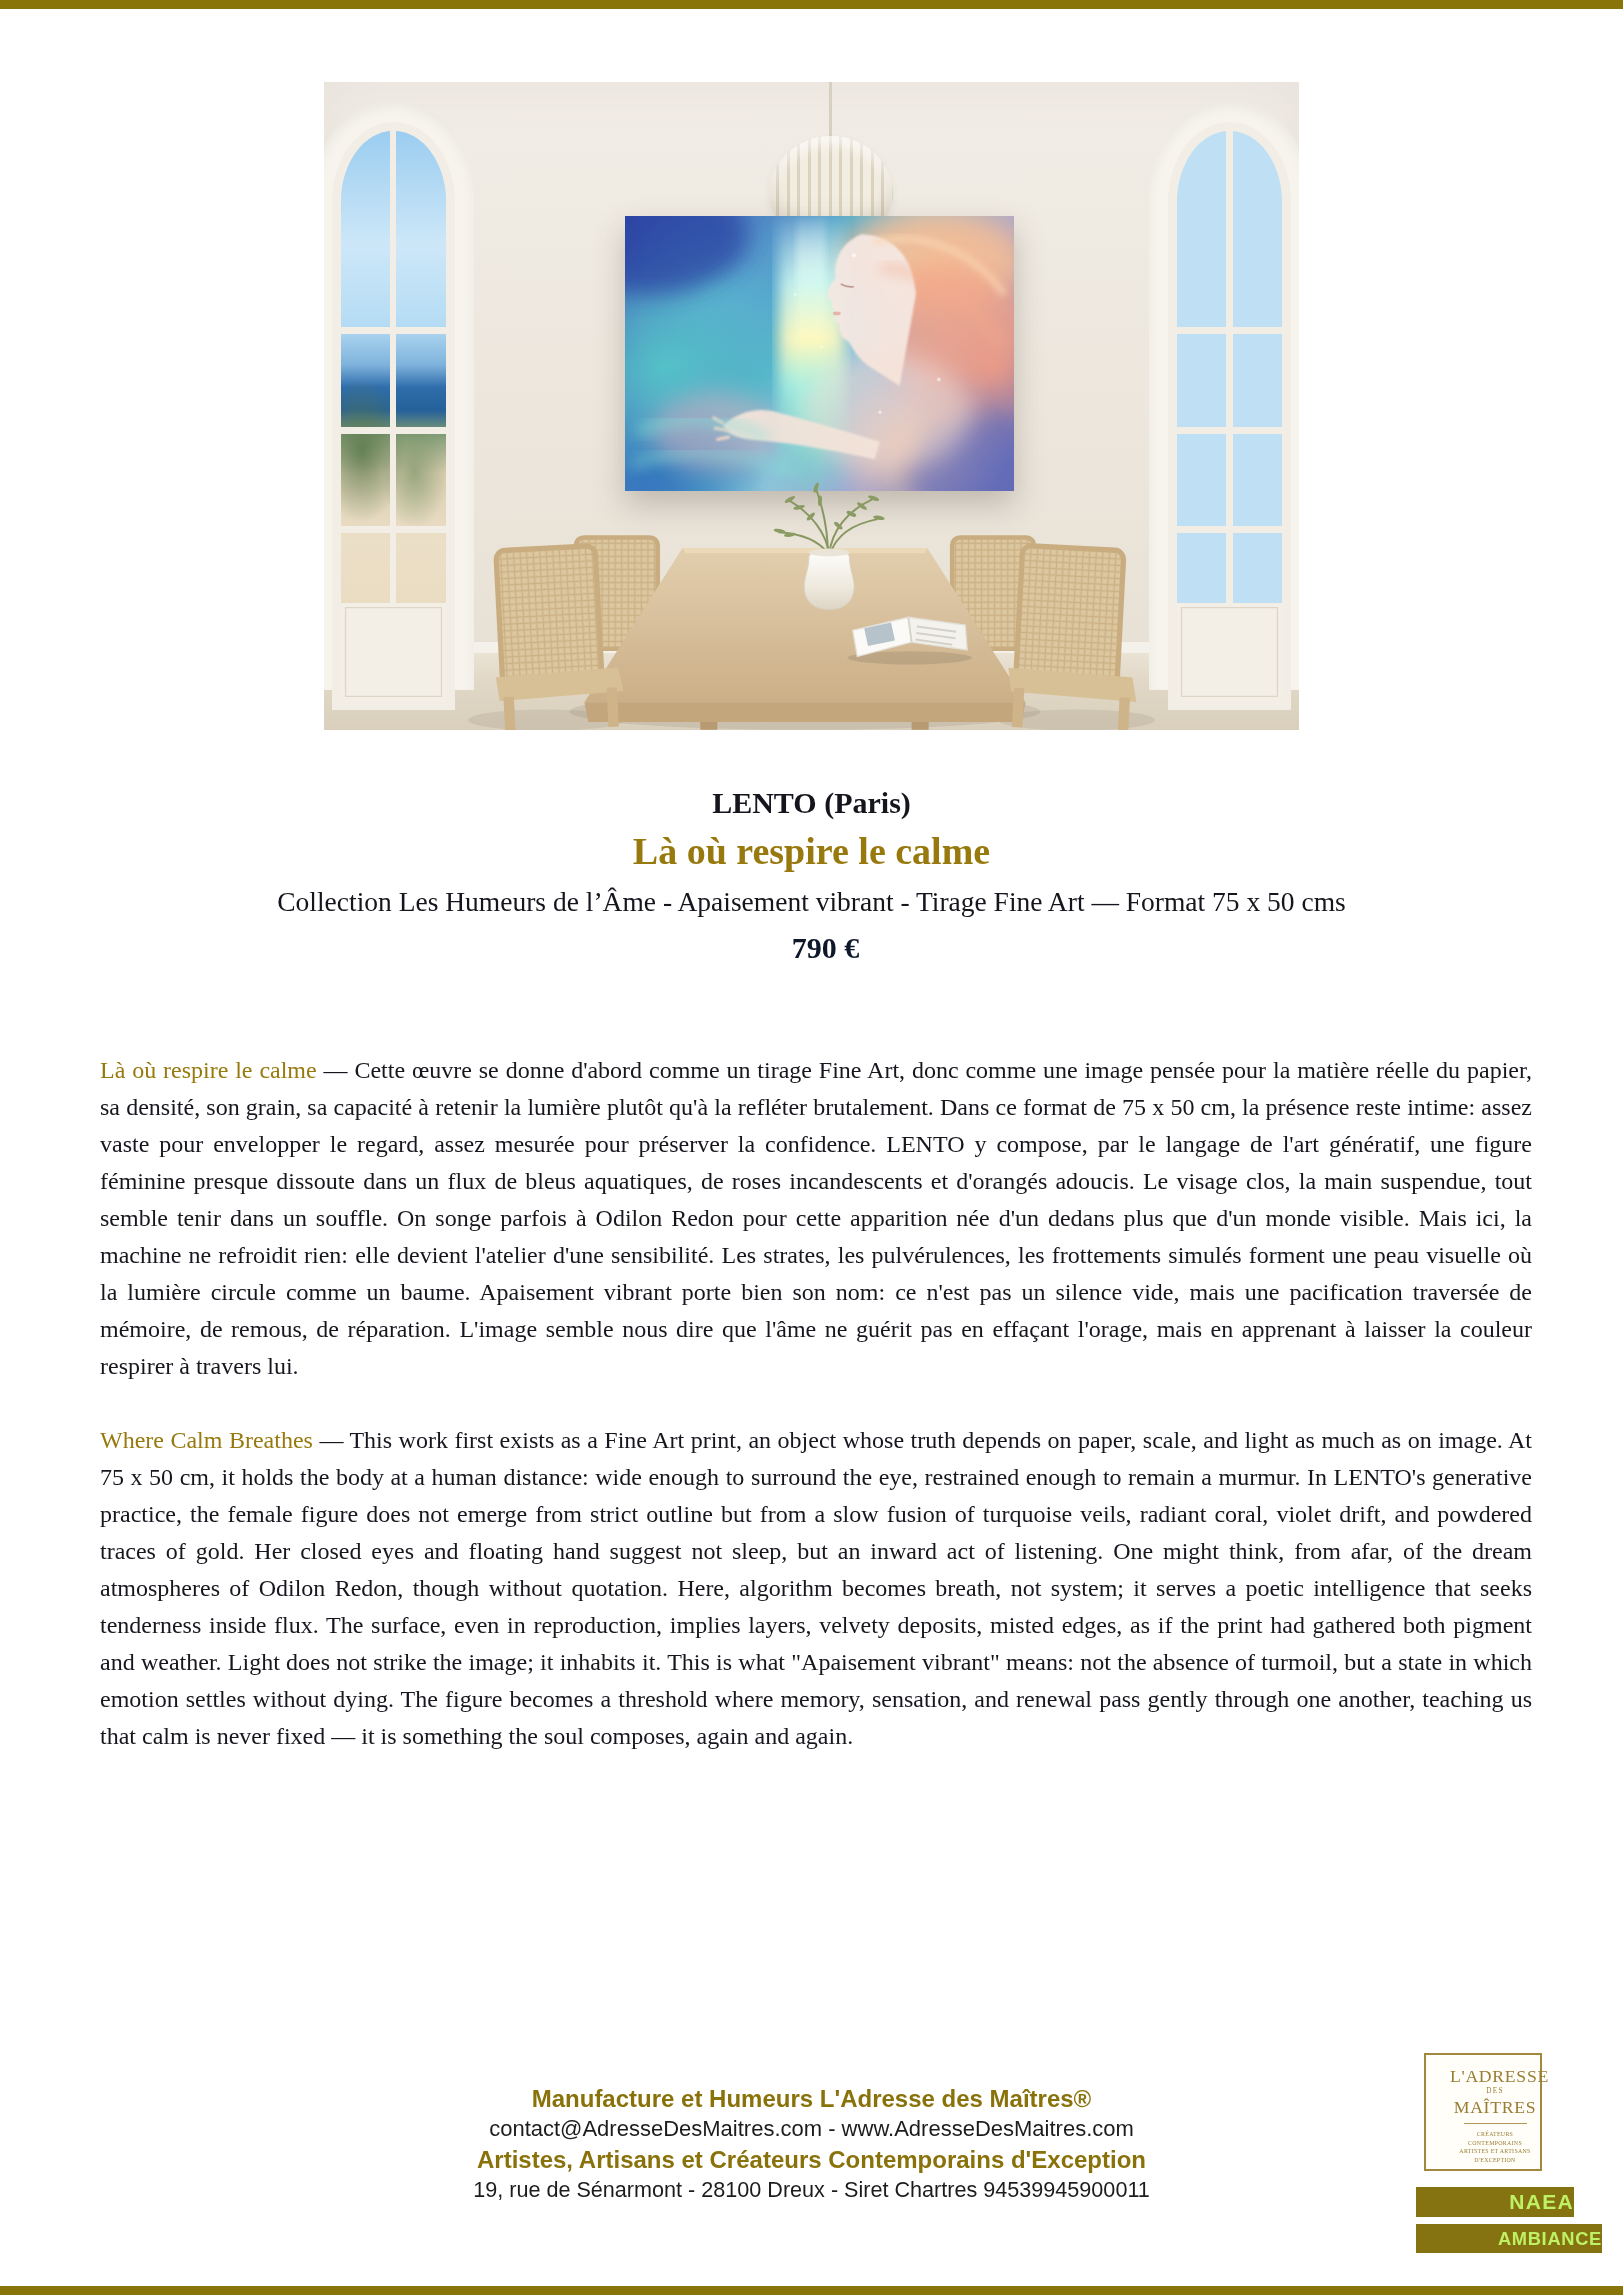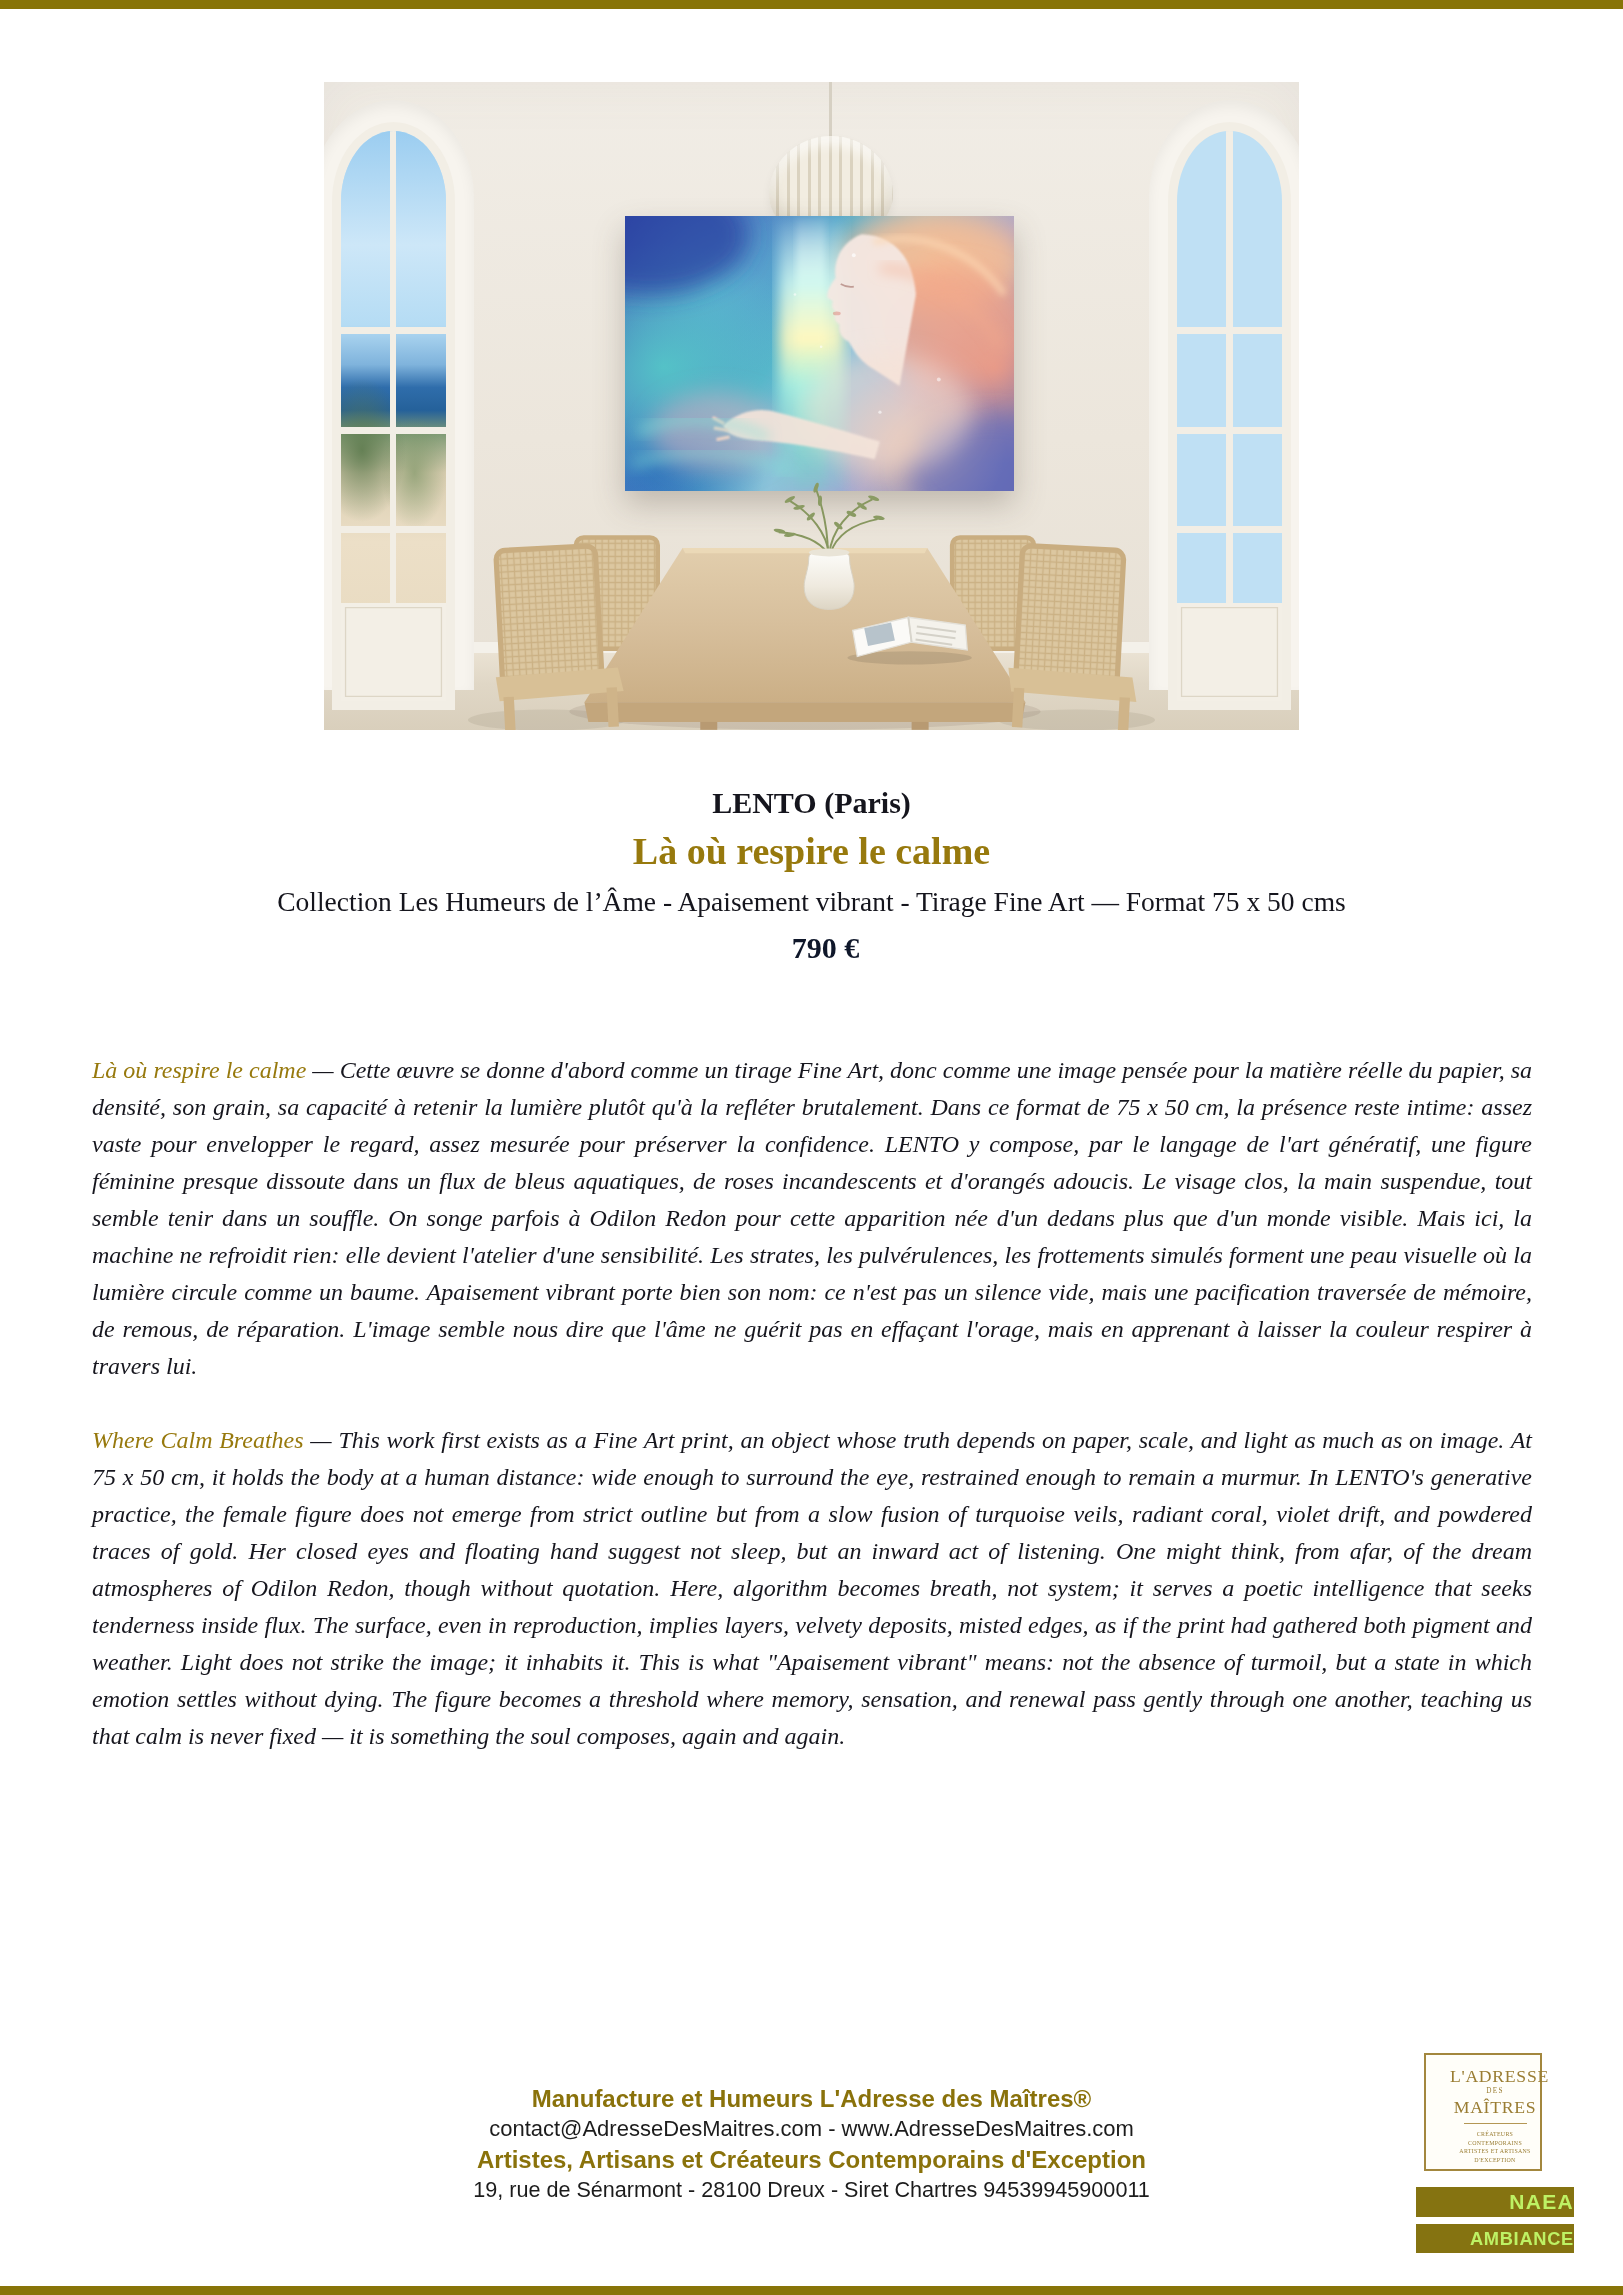--- a/index.html
+++ b/index.html
@@ -82,21 +82,21 @@
 
   
   .titleblock{position:absolute;left:0;top:783px;width:1623px;text-align:center;}
   .artist{font-size:30px;font-weight:bold;color:#15151d;line-height:39px;}
   .artwork{font-size:38px;font-weight:bold;color:#97790d;line-height:48px;margin-top:5.2px;}
   .subtitle{font-size:27.5px;color:#15151d;line-height:38px;margin-top:7.9px;}
   .price{font-size:30px;font-weight:bold;color:#0f172a;line-height:39px;margin-top:6.5px;margin-left:28px;}
 
   .copy{position:absolute;left:92px;top:1052px;width:1440px;}
   .copy p{
-    margin:0 0 37px 0;font-size:24px;line-height:37px;text-align:justify;color:#16161e;font-style:italic;
+    margin:0 0 37px 8px;font-size:24px;line-height:37px;text-align:justify;color:#16161e;
   }
   .copy .lead{color:#97790d;}
 
   
   .footerblock{position:absolute;left:0;top:2083px;width:1623px;text-align:center;font-family:"Liberation Sans", sans-serif;}
   .f-gold{font-size:24px;font-weight:bold;color:#8a720b;line-height:31px;}
   .f-dark{font-size:22px;color:#1c1c1c;line-height:30px;}
   .f-dark.small{font-size:21.6px;}
 
   .logo-square{
@@ -109,21 +109,21 @@
   .logo-square .l2{font-size:7.2px;letter-spacing:1.3px;line-height:10.5px;}
   .logo-square .l3{font-size:17.7px;letter-spacing:0.7px;line-height:21px;}
   .logo-square .rule{width:63px;height:1.3px;background:#b49755;margin:5.2px auto 5.9px auto;}
   .logo-square .sub{font-size:5.9px;letter-spacing:0.3px;line-height:8.5px;color:#9a7d33;}
 
   .badge{
     position:absolute;left:1416px;width:158px;background:#857311;color:#bef264;
     font-family:"Liberation Sans", sans-serif;font-weight:bold;text-align:right;
   }
   .badge.naea{top:2187px;height:30px;line-height:30px;font-size:21px;letter-spacing:1.3px;}
-  .badge.ambiance{top:2224px;height:29px;line-height:29px;font-size:18.3px;letter-spacing:0.7px;}
+  .badge.ambiance{top:2224px;height:29px;line-height:29px;font-size:18.3px;letter-spacing:0.7px;padding-left:28px;}
 </style>
 </head>
 <body>
 
 <div class="gold-bar top"></div>
 <div class="gold-bar bottom"></div>
 
 <div class="photo">
   <div class="baseboard"></div>
   <div class="floor"></div>

